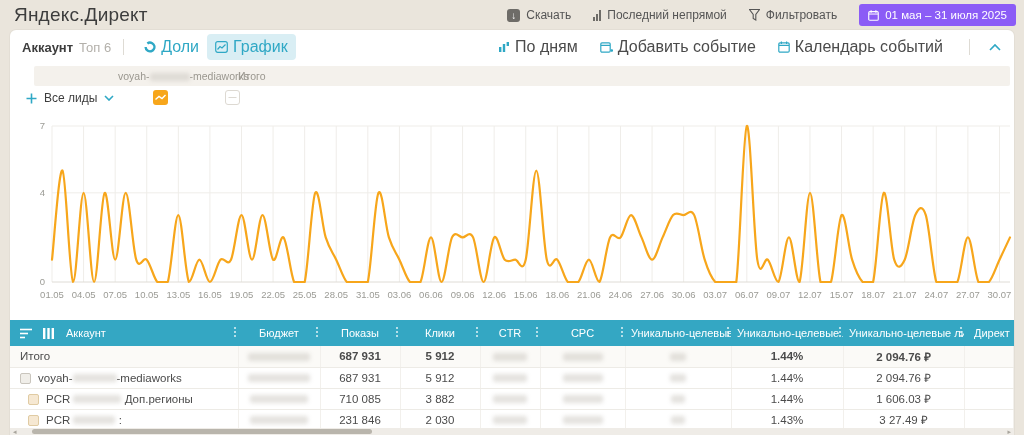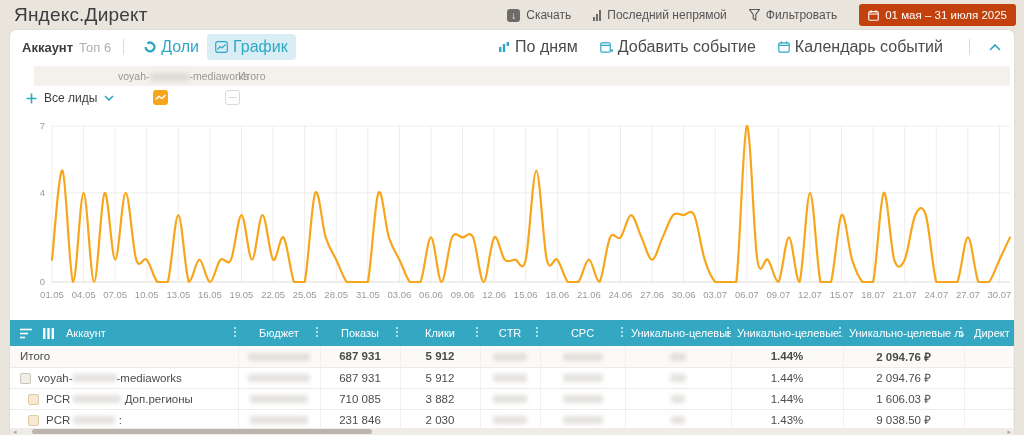--- a/index.html
+++ b/index.html
@@ -9,21 +9,21 @@
     background:#EAE5DC;
     color:#4b4b4b;
     font-size:12px;
   }
   
   .topbar { height:30px; display:flex; align-items:center; justify-content:space-between; padding:0 8px 0 14px; }
   .app-title { font-size:19px; color:#3d3d3d; letter-spacing:.2px; }
   .top-actions { display:flex; align-items:center; gap:22px; }
   .top-action { display:flex; align-items:center; gap:6px; color:#555; font-size:12px; cursor:pointer; }
   .dl-icon { width:13px; height:13px; background:#6e6c68; border-radius:3px; color:#fff; font-size:10px; line-height:13px; text-align:center; display:inline-block; }
-  .date-btn { background:#c2410c; color:#fff; border:none; border-radius:3px; font-size:11.5px; padding:5px 9px; display:flex; align-items:center; gap:6px; cursor:pointer; font-family:inherit; }
+  .date-btn { background:#8b5cf6; color:#fff; border:none; border-radius:3px; font-size:11.5px; padding:5px 9px; display:flex; align-items:center; gap:6px; cursor:pointer; font-family:inherit; }
   .bars { display:inline-flex; align-items:flex-end; gap:1px; height:11px; }
   .bars i { width:2px; background:#6e6c68; display:block; }
   
   .card { background:#fff; margin:0 10px; border-radius:6px 6px 0 0; height:405px; position:relative; box-shadow:0 0 0 1px #e3ded5; overflow:hidden; }
   .toolbar { height:30px; display:flex; align-items:center; justify-content:space-between; padding:4px 12px 0 12px; }
   .tb-left, .tb-right { display:flex; align-items:center; }
   .tb-entity { font-size:13px; font-weight:bold; color:#3d3d3d; }
   .tb-top { font-size:13px; color:#b3b0aa; margin-left:6px; }
   .vdiv { width:1px; height:16px; background:#dedbd4; margin:0 12px; }
   .tb-btn { display:flex; align-items:center; gap:5px; color:#2FA8C5; font-size:16px; padding:4px 8px; border-radius:4px; cursor:pointer; }
@@ -383,21 +383,21 @@
         <td class="acc">
           <span class="indent1"></span><span class="cb tan"></span><span>PCR</span>&nbsp;<span class="blurred" style="width:42px"></span>&nbsp;<span>:</span>
         </td>
         <td><span class="blurred" style="width:58px"></span></td>
         <td>231 846</td>
         <td>2 030</td>
         <td><span class="blurred" style="width:34px"></span></td>
         <td><span class="blurred" style="width:40px"></span></td>
         <td><span class="blurred" style="width:14px"></span></td>
         <td>1.43%</td>
-        <td>9 038.50 ₽</td>
+        <td>3 27.49 ₽</td>
         <td></td>
       </tr>
       <tr class="foot">
         <td class="acc">Итого</td>
         <td><span class="blurred" style="width:62px"></span></td>
         <td>687 931</td>
         <td>5 912</td>
         <td><span class="blurred" style="width:34px"></span></td>
         <td><span class="blurred" style="width:40px"></span></td>
         <td><span class="blurred" style="width:16px"></span></td>

